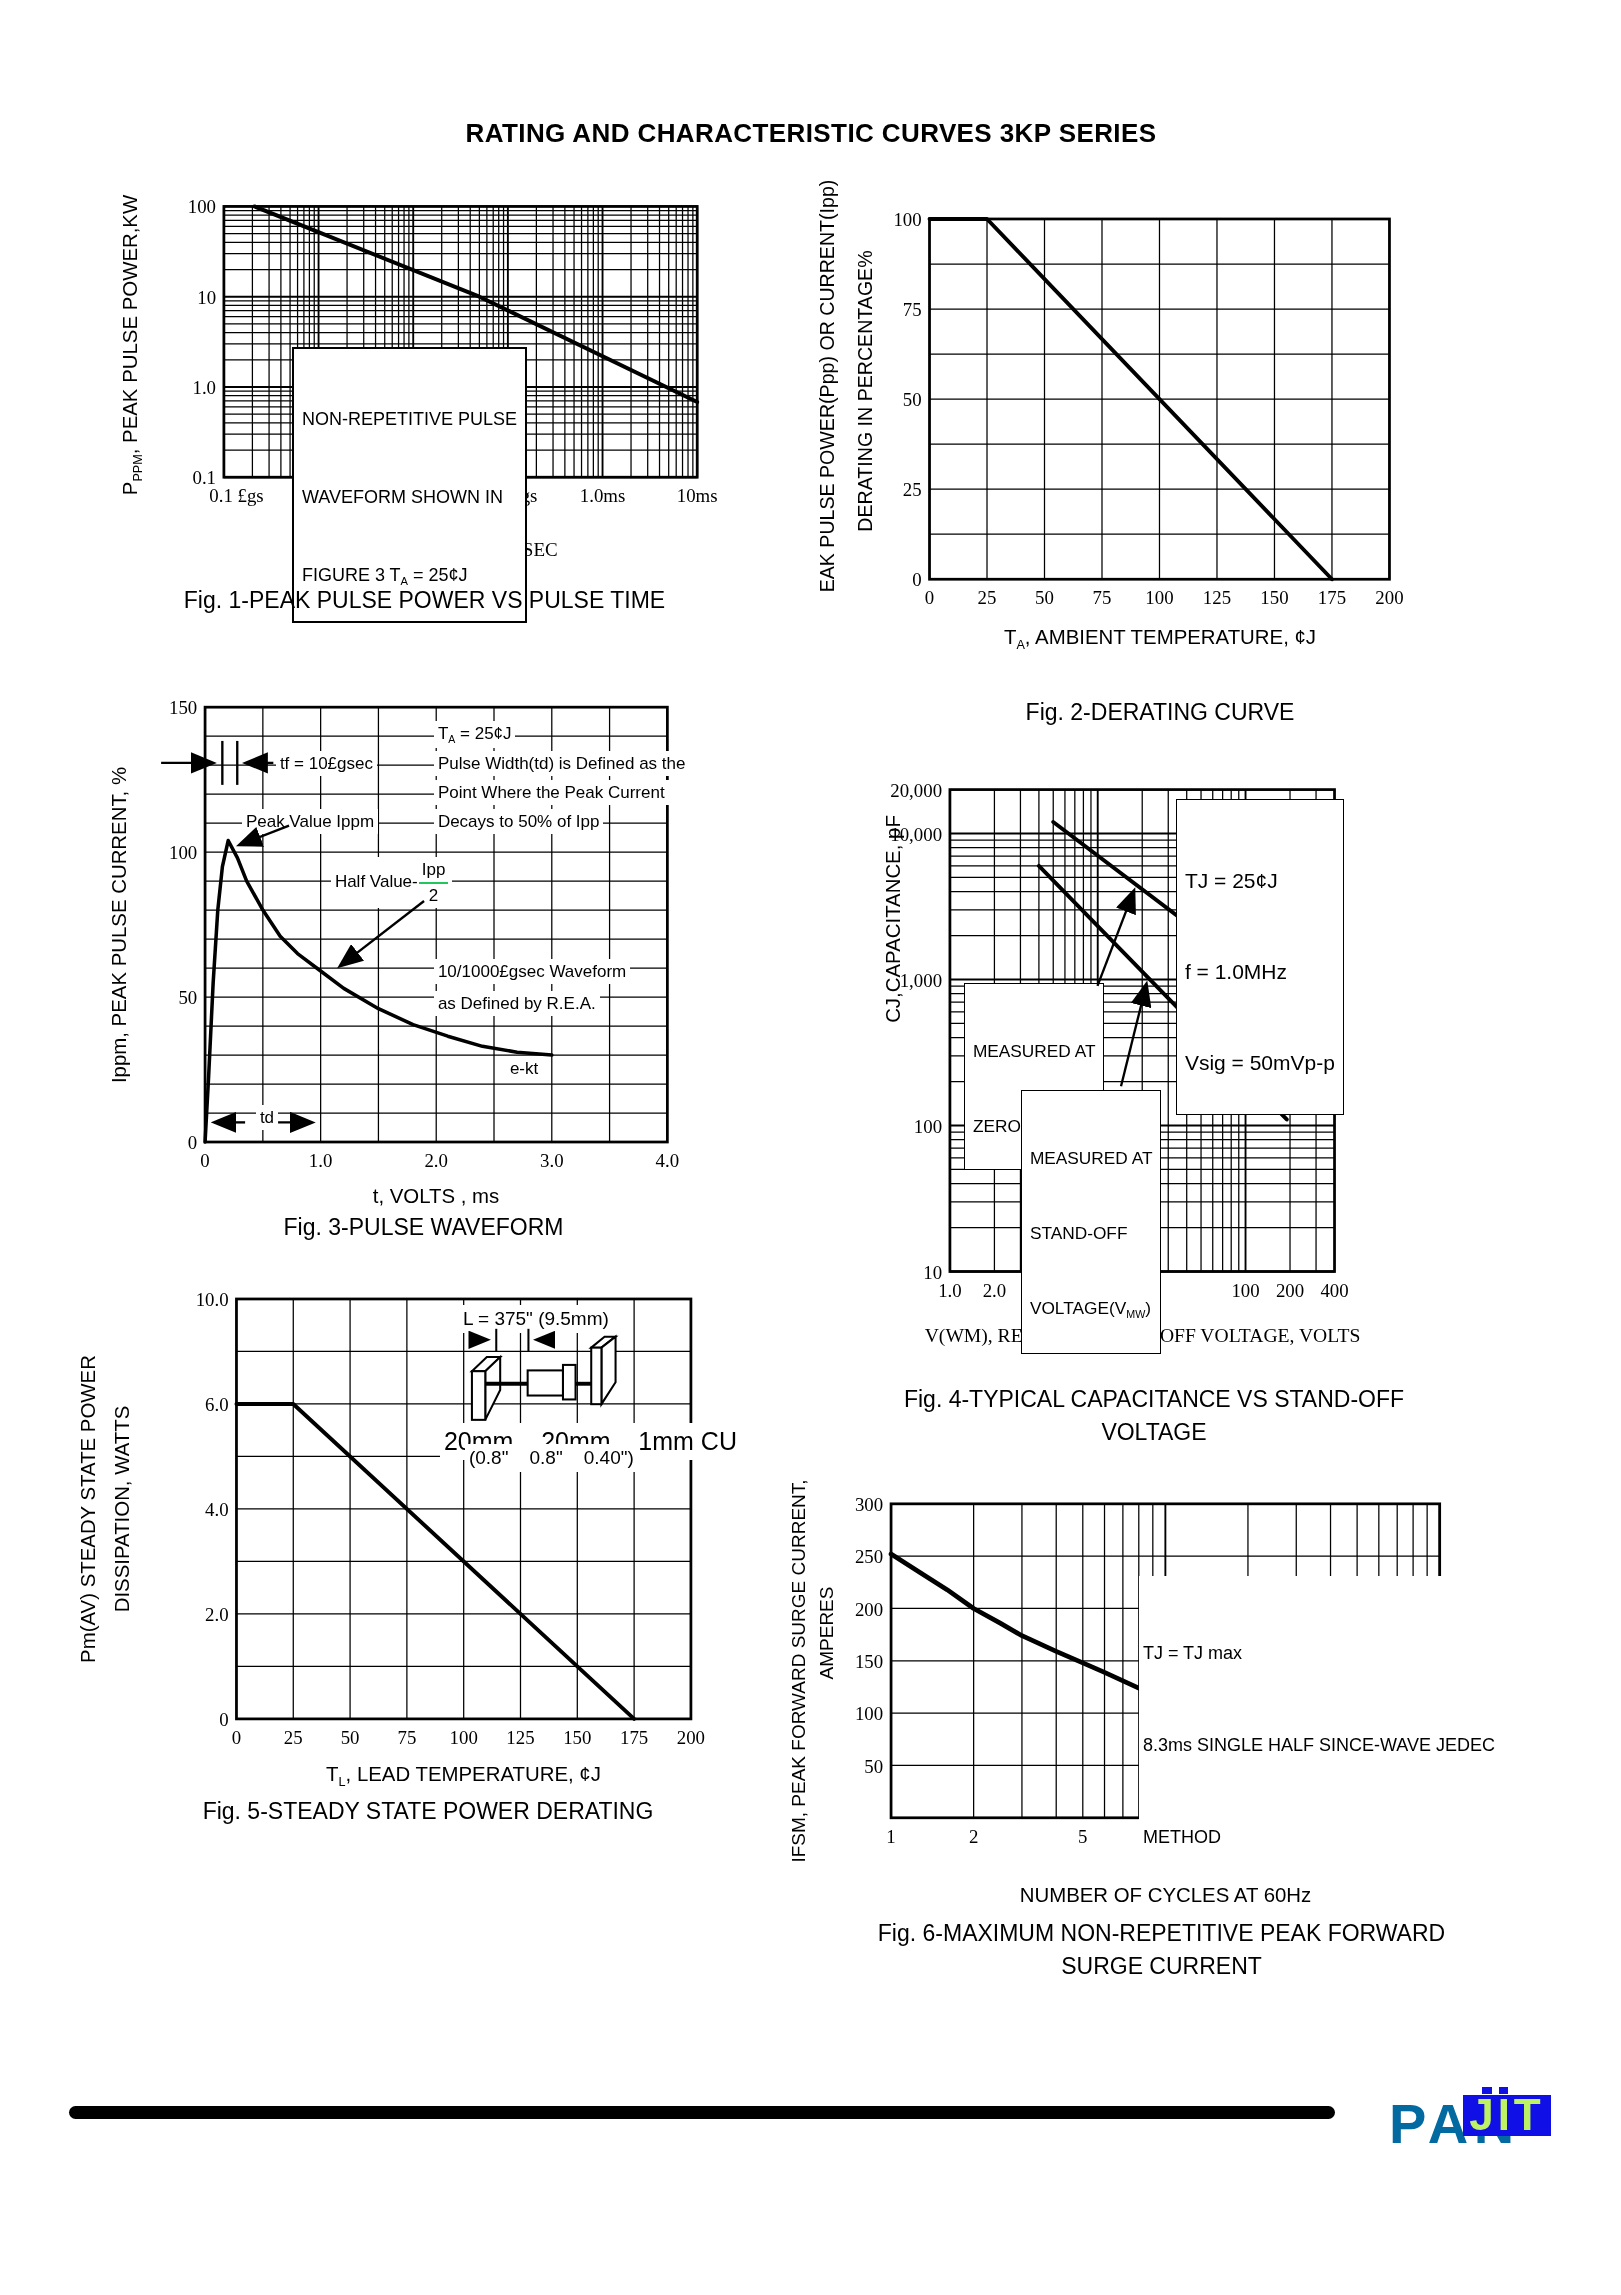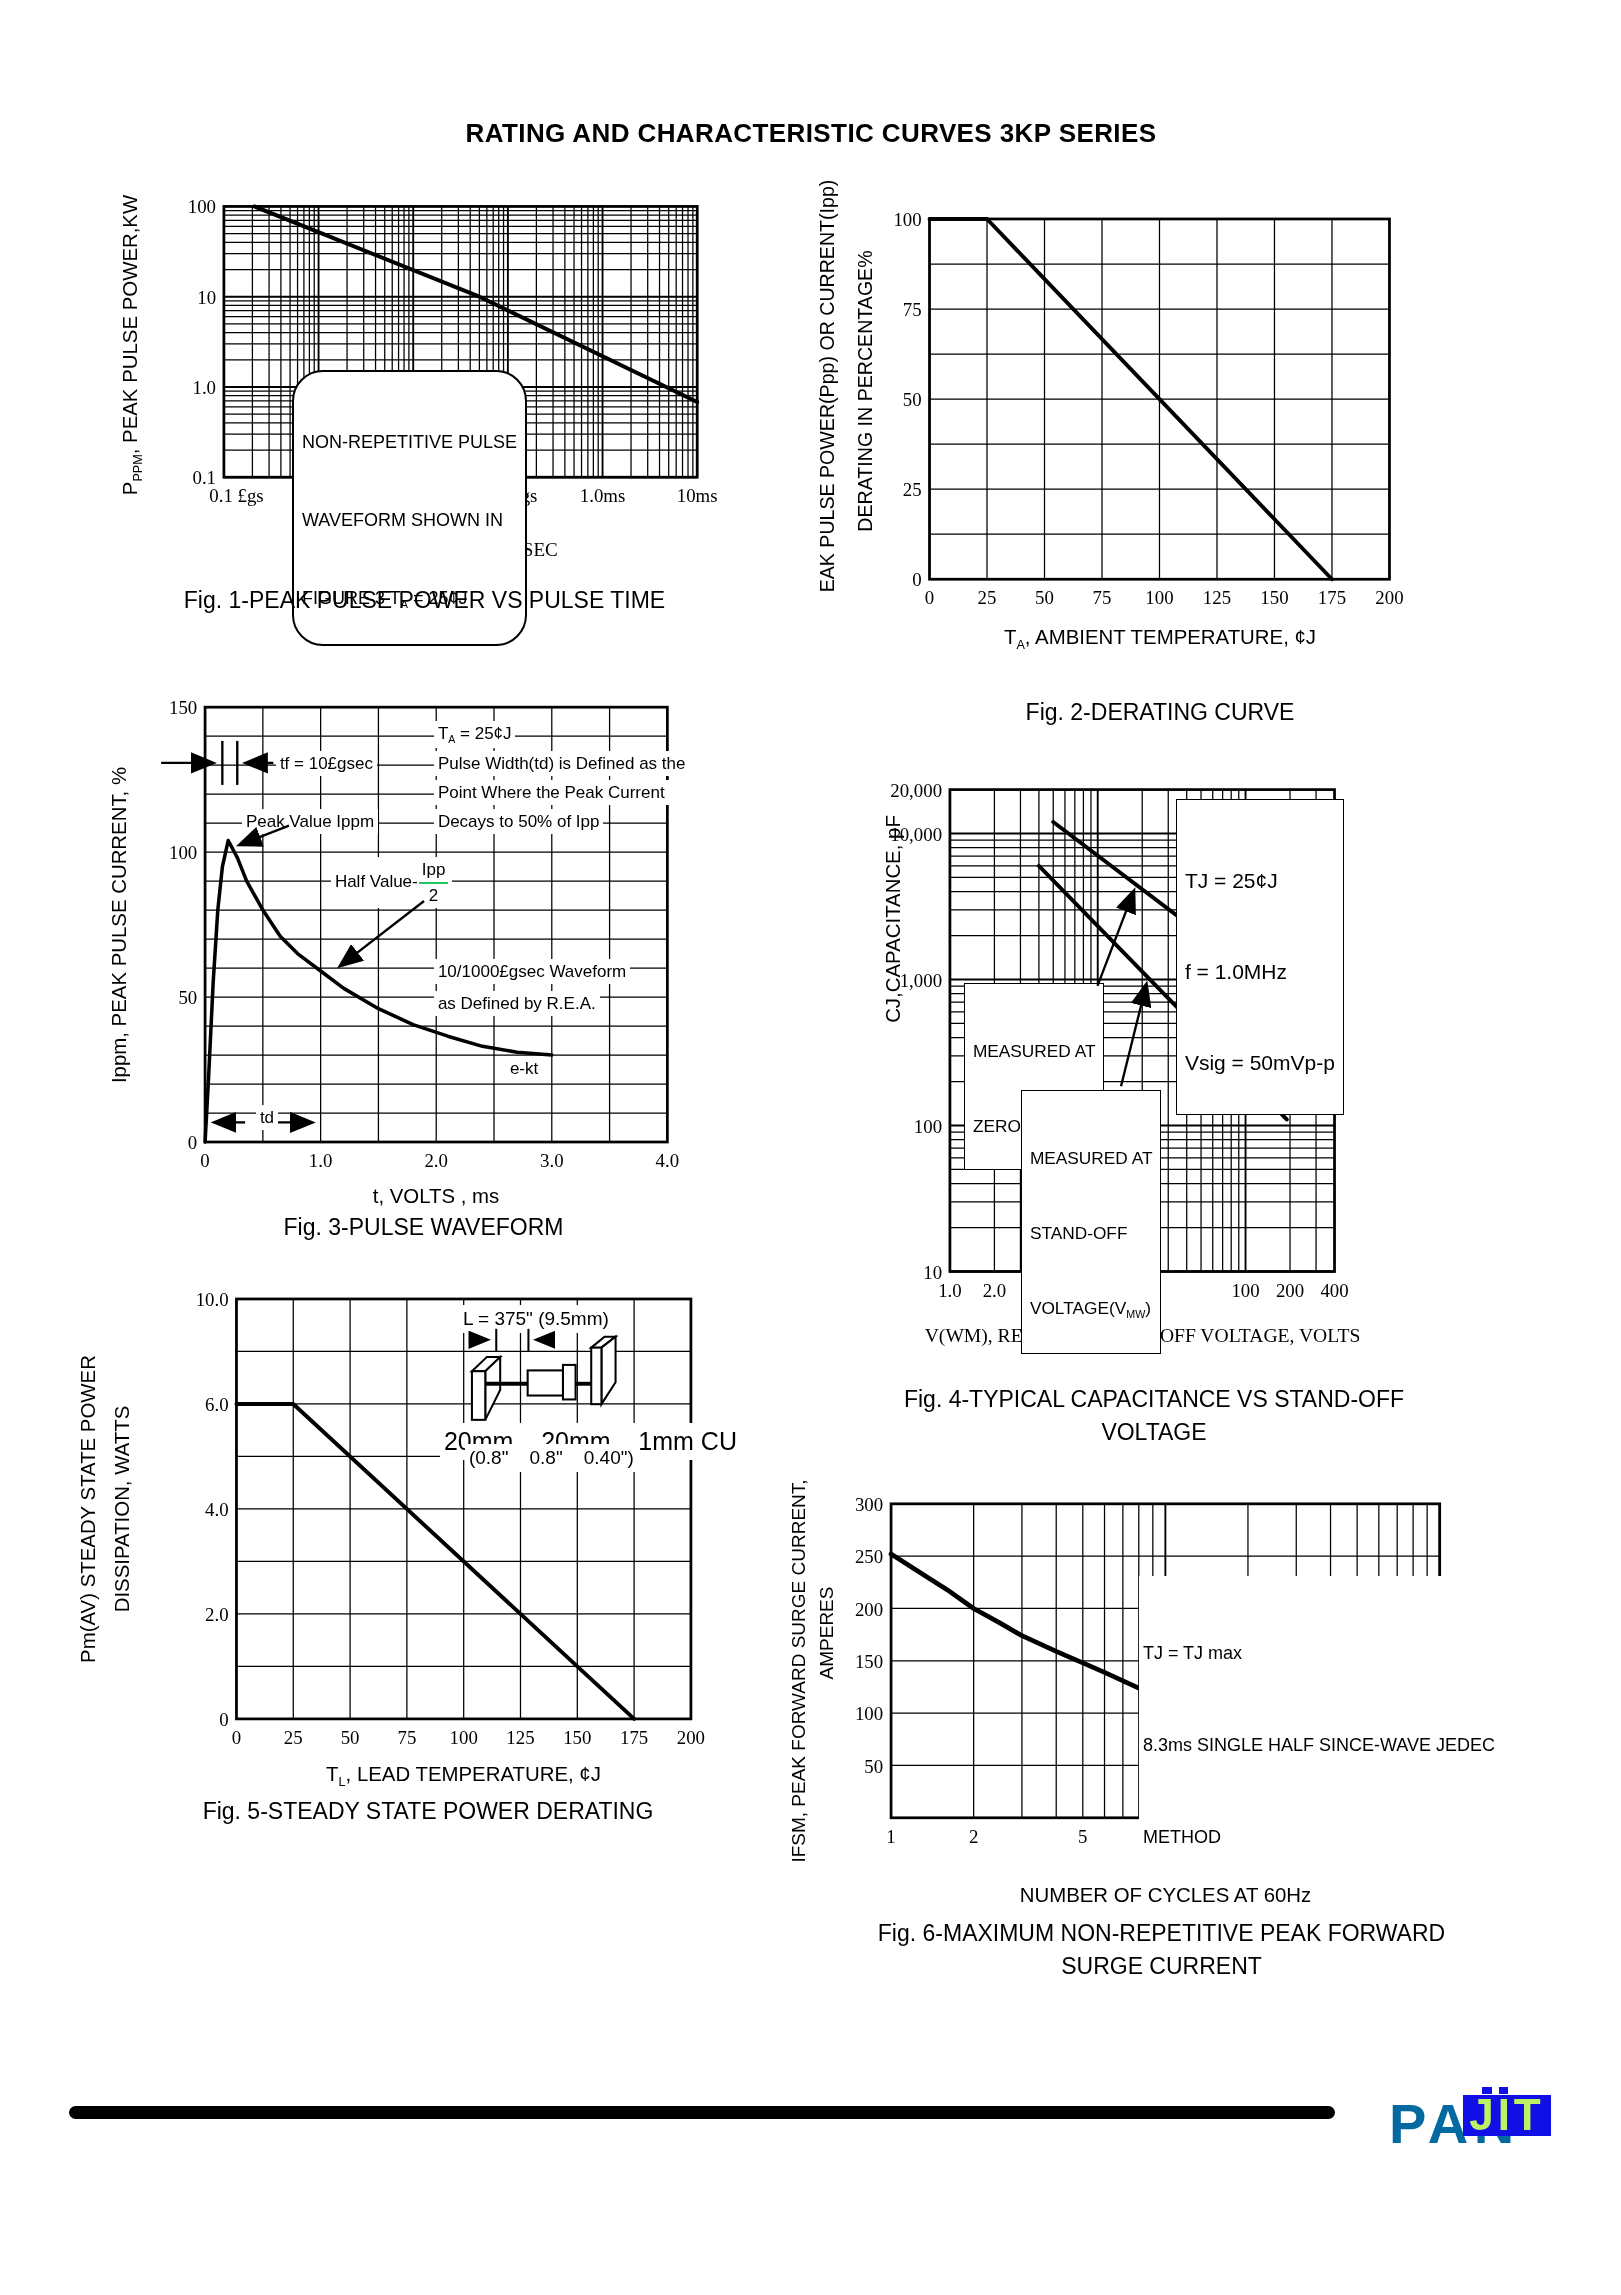--- a/index.html
+++ b/index.html
@@ -328,21 +328,21 @@
     <text x="1125" y="2125" text-anchor="end" class="tick">150</text>
     <text x="1125" y="2058.3333333333335" text-anchor="end" class="tick">200</text>
     <text x="1125" y="1991.6666666666665" text-anchor="end" class="tick">250</text>
     <text x="1125" y="1925" text-anchor="end" class="tick">300</text>
   </svg>
 
 <div class="page-title">RATING AND CHARACTERISTIC CURVES 3KP SERIES</div>
 
 <div class="ylab" style="left:132px;top:345px;"><span>P</span><span class="sb">PPM</span><span>, PEAK PULSE POWER,KW</span></div>
 <div class="xlab serif" style="left:224px;top:539px;width:473px;">td, PULSE WIDTH, SEC</div>
-<div class="annb" style="left:292px;top:370px;border-radius:31px;">
+<div class="annb" style="left:292px;top:347px;">
   <div>NON-REPETITIVE PULSE</div>
   <div>WAVEFORM SHOWN IN</div>
   <div><span>FIGURE 3 T</span><span class="sb">A</span><span> = 25¢J</span></div>
 </div>
 <div class="cap" style="left:126px;top:587px;width:597px;">Fig. 1-PEAK PULSE POWER VS PULSE TIME</div>
 
 <div class="ylab" style="left:827px;top:386px;font-size:19.6px;">EAK PULSE POWER(Ppp) OR CURRENT(Ipp)</div>
 <div class="ylab" style="left:865px;top:391px;font-size:19.6px;">DERATING IN PERCENTAGE%</div>
 <div class="xlab" style="left:930px;top:626px;width:460px;"><span>T</span><span class="sb">A</span><span>, AMBIENT TEMPERATURE,  ¢J</span></div>
 <div class="cap" style="left:930px;top:699px;width:460px;">Fig. 2-DERATING CURVE</div>

